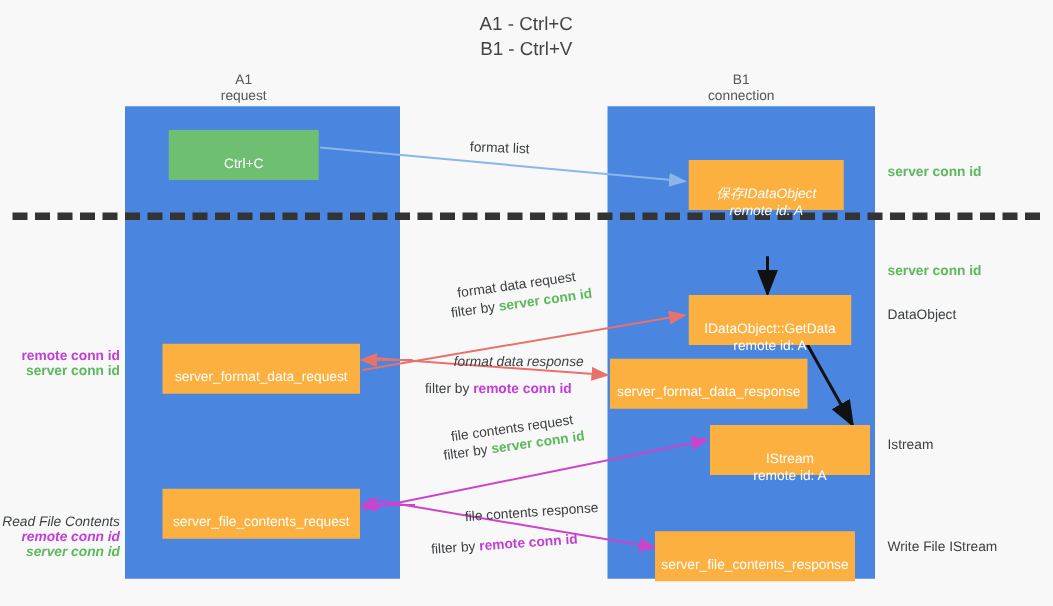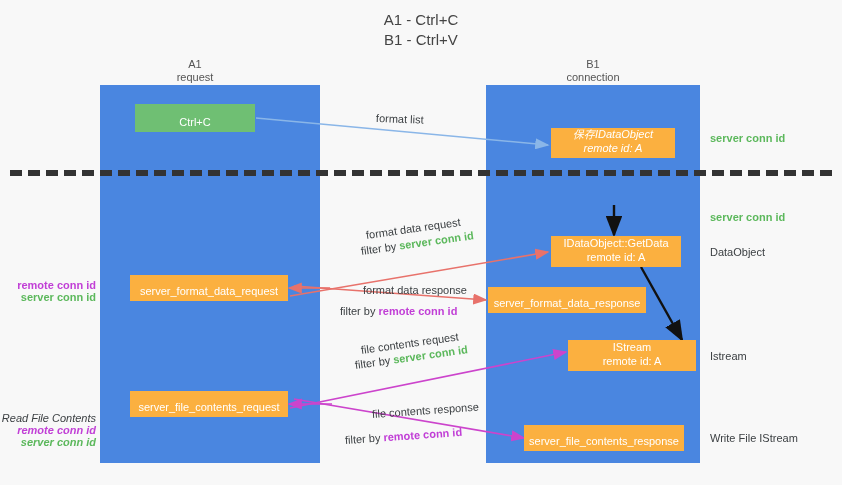--- a/index.html
+++ b/index.html
@@ -57,26 +57,26 @@
     border-top: 6px dashed #333;
   }
 
   
   .node {
     position: absolute;
     box-sizing: border-box;
     display: flex;
     flex-direction: column;
     align-items: center;
-    justify-content: flex-end;
+    justify-content: flex-start;
     text-align: center;
     color: #fff;
     font-size: 11px;
     line-height: 14px;
-    padding: 3px 6px;
+    padding: 20px 6px;
   }
   .node.green  { background: #6fbf73; }
   .node.orange { background: #fbb040; }
   .node .sub { display:block; }
 
   
   .side-label {
     position: absolute;
     font-size: 11px;
     color: #3c4043;
@@ -227,21 +227,21 @@
     <span class="g">server conn id</span>
   </div>
 
   <div class="edge-label" style="left:376px; top:112px; transform: rotate(2deg);">format list</div>
 
   <div class="edge-label" style="left:366px; top:229px; transform: rotate(-8deg);">format data request</div>
   <div class="edge-label" style="left:361px; top:245px; transform: rotate(-8deg);">
     <span>filter by </span><span class="g">server conn id</span>
   </div>
 
-  <div class="edge-label" style="left:363px; top:284px;">format data response</div>
+  <div class="edge-label" style="left:363px; top:284px;font-style:italic;">format data response</div>
   <div class="edge-label" style="left:340px; top:305px;">
     <span>filter by </span><span class="p">remote conn id</span>
   </div>
 
   <div class="edge-label" style="left:361px; top:344px; transform: rotate(-8deg);">file contents request</div>
   <div class="edge-label" style="left:355px; top:359px; transform: rotate(-8deg);">
     <span>filter by </span><span class="g">server conn id</span>
   </div>
 
   <div class="edge-label" style="left:372px; top:408px; transform: rotate(-4deg);">file contents response</div>

